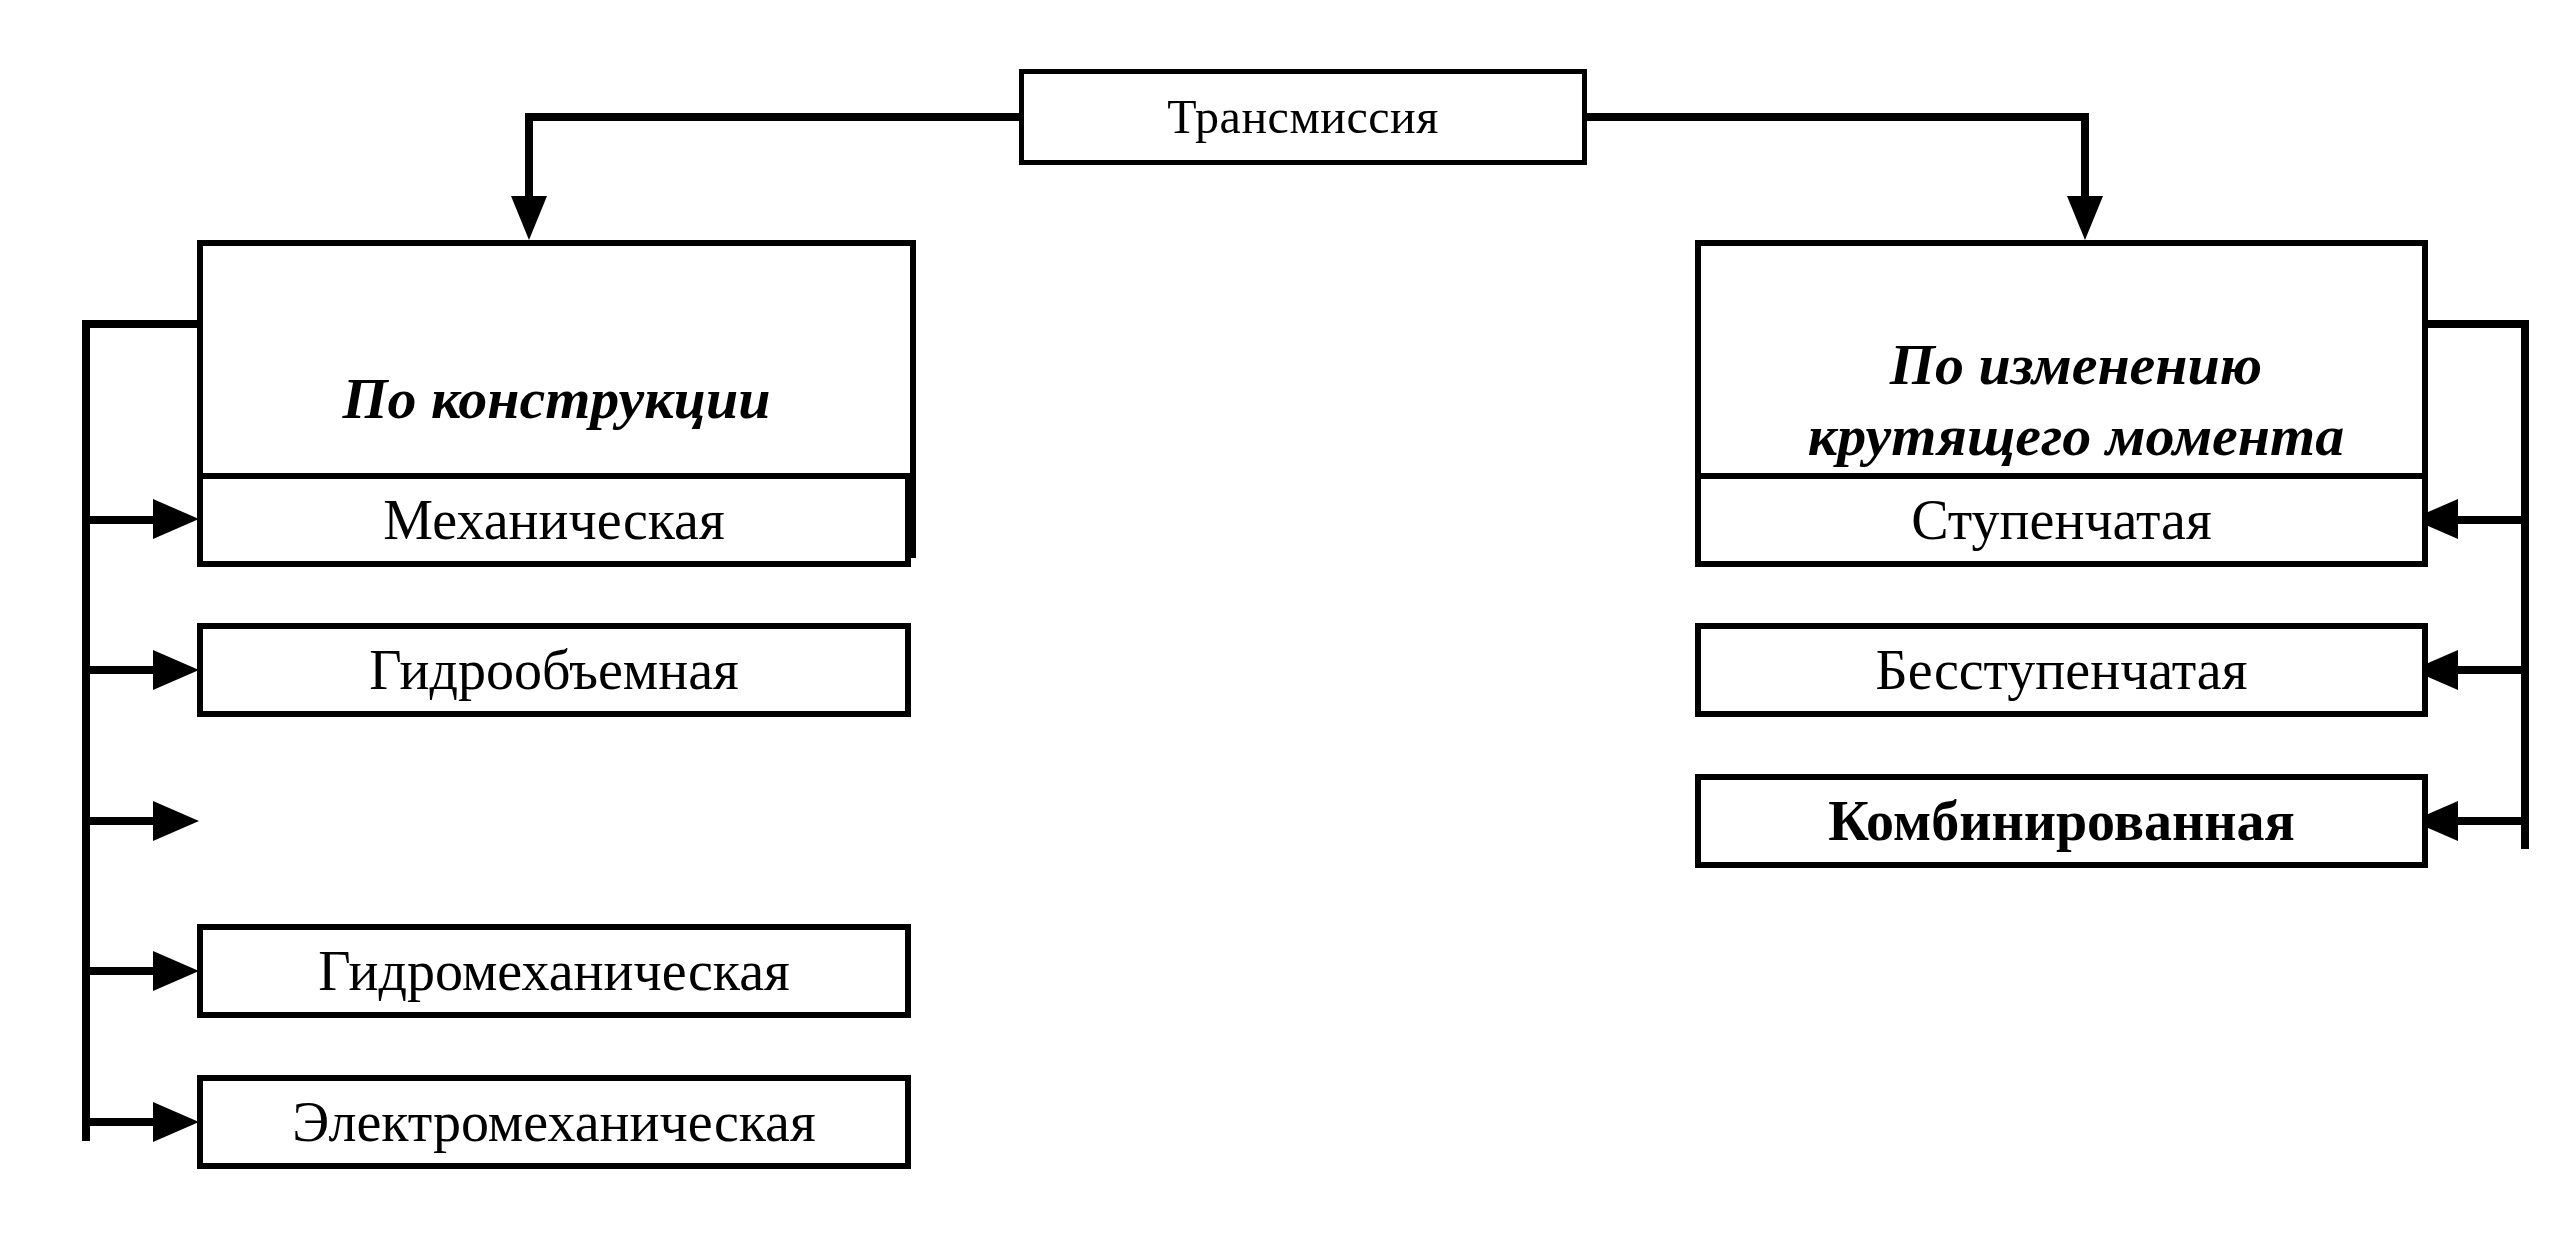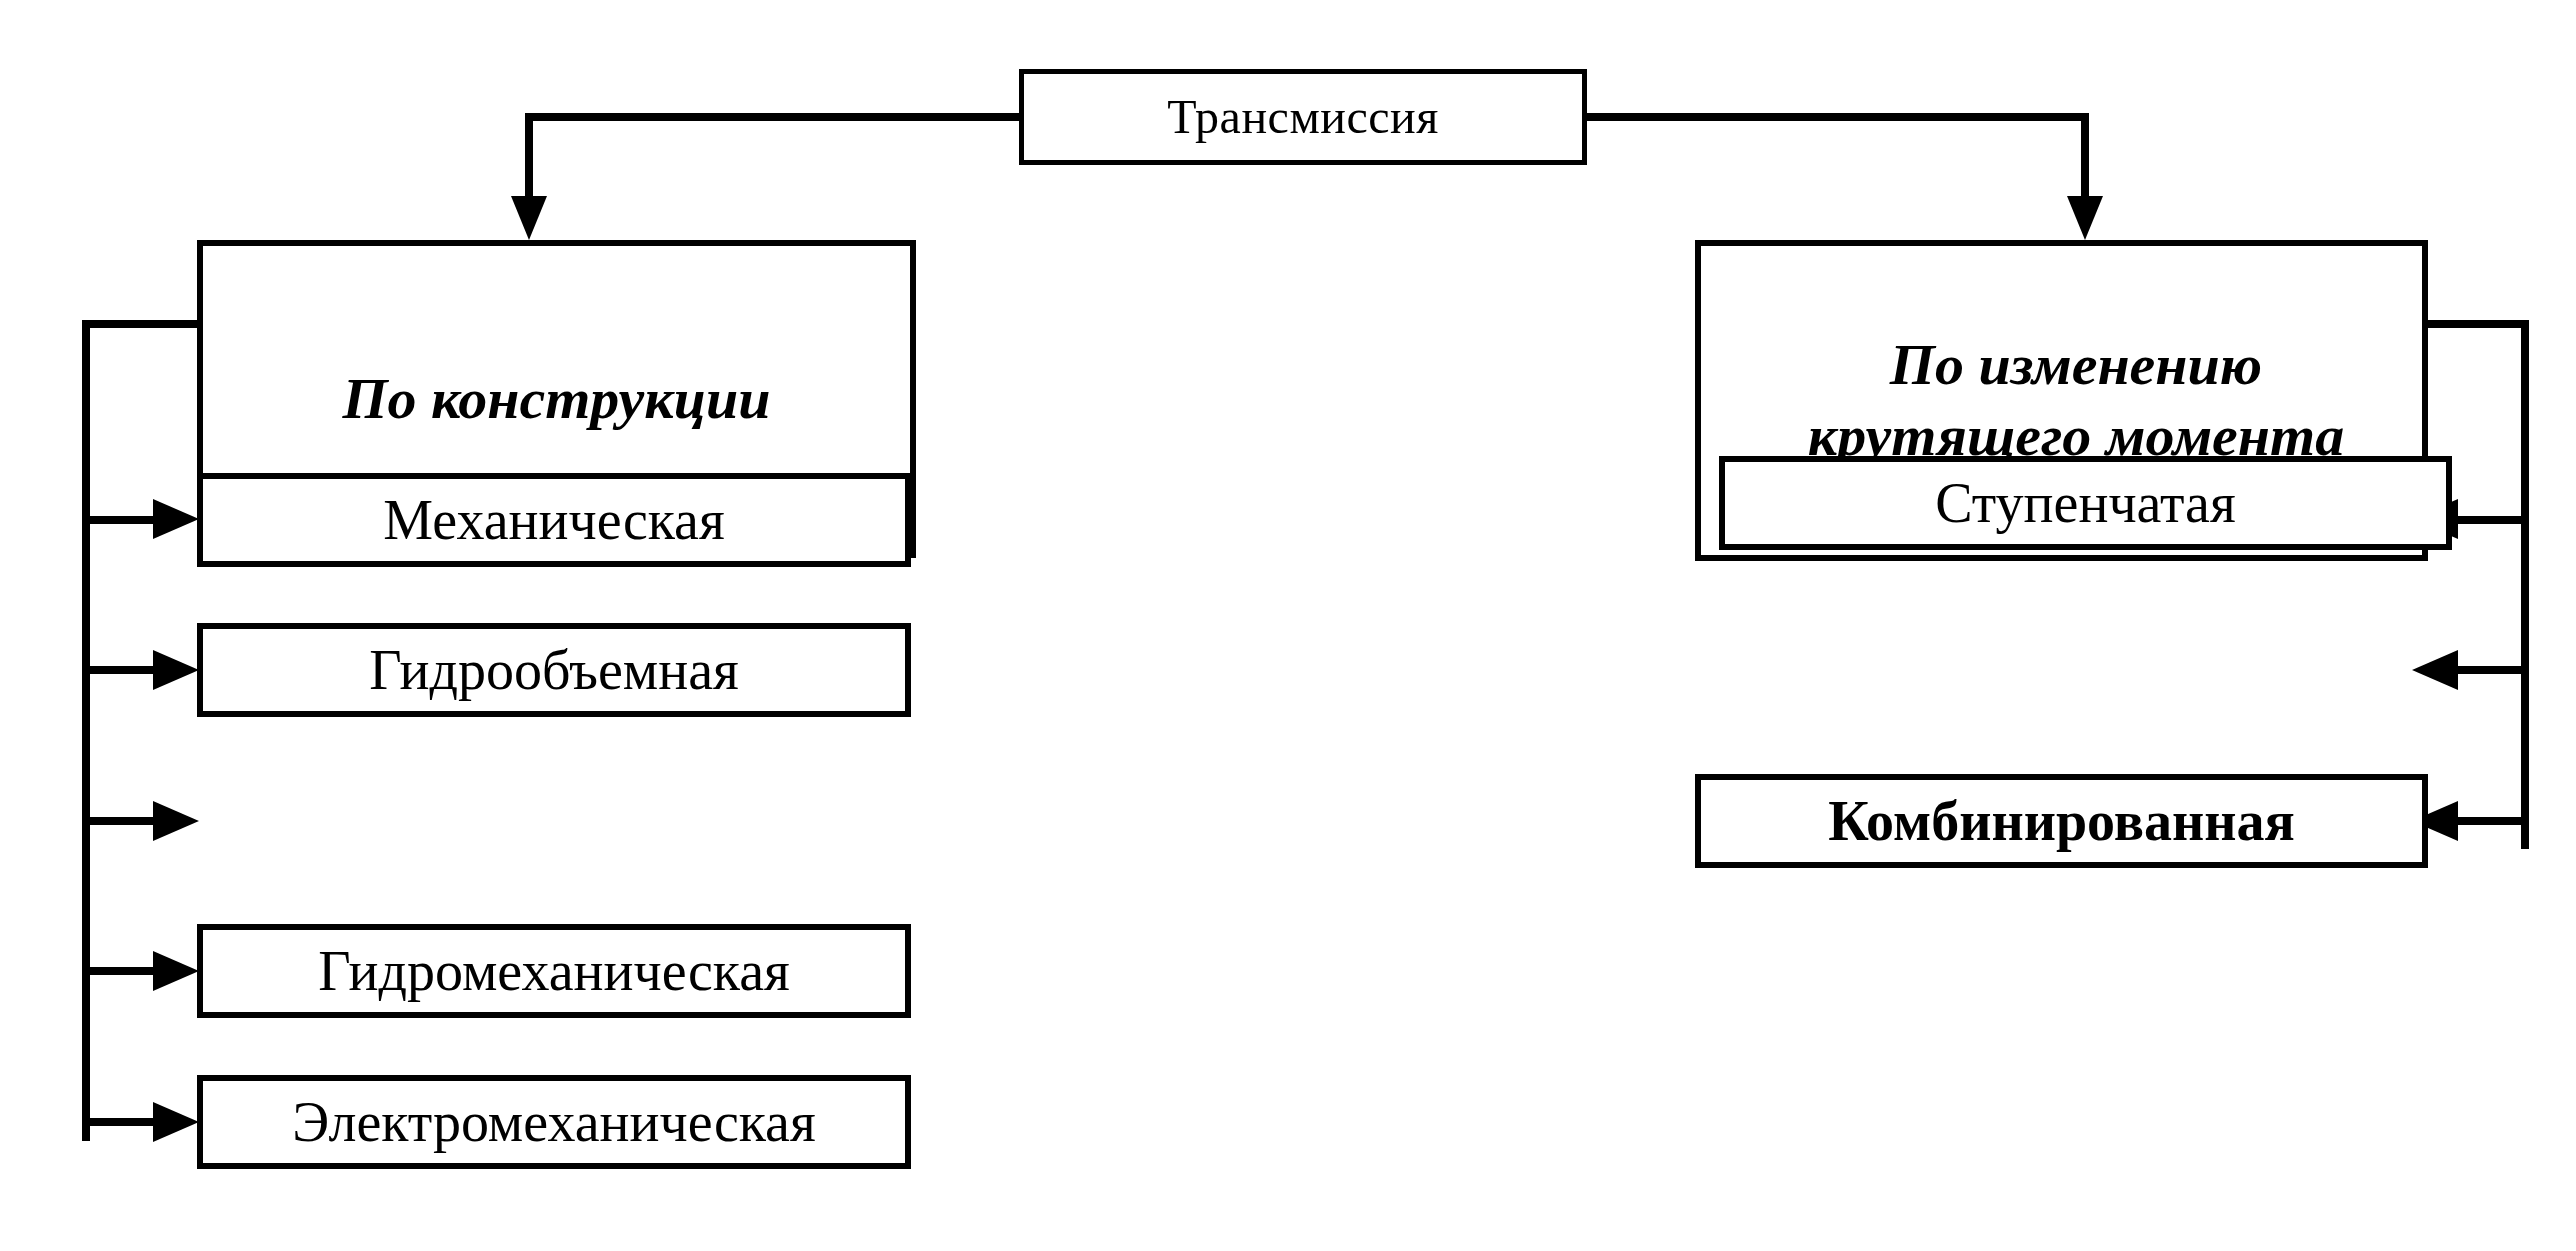--- a/index.html
+++ b/index.html
@@ -39,21 +39,21 @@
   .b-item{font-size:56px;border-width:6.7px;}
   .itemL{left:197px;width:714px;height:94px;}
   .itemR{left:1695px;width:733px;height:94px;}
 
   .l-1{top:473px;}
   .l-2{top:623px;}
   .l-3{top:774px;}
   .l-4{top:924px;}
   .l-5{top:1075px;}
 
-  .r-1{top:456px;margin-left:24px;}
+  .r-1{top:473px;}
   .r-2{top:623px;}
   .r-3{top:774px;font-weight:bold;}
 
   
   .ln{position:absolute;background:#000000;z-index:2;}
   .h{height:7.7px;}
   .v{width:7.7px;}
 
   
   .arrow{position:absolute;width:0;height:0;z-index:3;}
@@ -140,18 +140,21 @@
 
   <div class="ln h" style="left:2454px;top:666px;width:75px;"></div>
   <div class="arrow arrow-left" style="left:2412px;top:650px;"></div>
 
   <div class="ln h" style="left:2454px;top:817px;width:75px;"></div>
   <div class="arrow arrow-left" style="left:2412px;top:801px;"></div>
 
   <div class="box b-item itemR r-1">
     <span class="txt">Ступенчатая</span>
   </div>
+  <div class="box b-item itemR r-2">
+    <span class="txt">Бесступенчатая</span>
+  </div>
   <div class="box b-item itemR r-3">
     <span class="txt">Комбинированная</span>
   </div>
 
 </div>
 
 
 </body></html>

